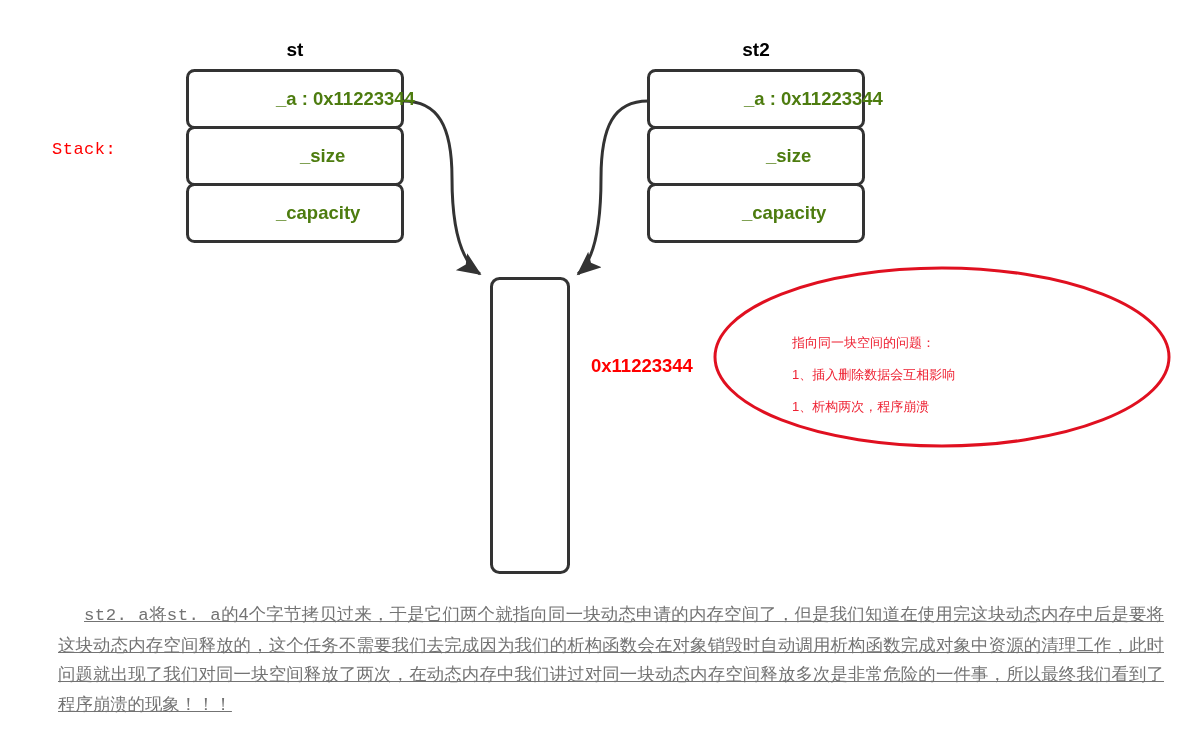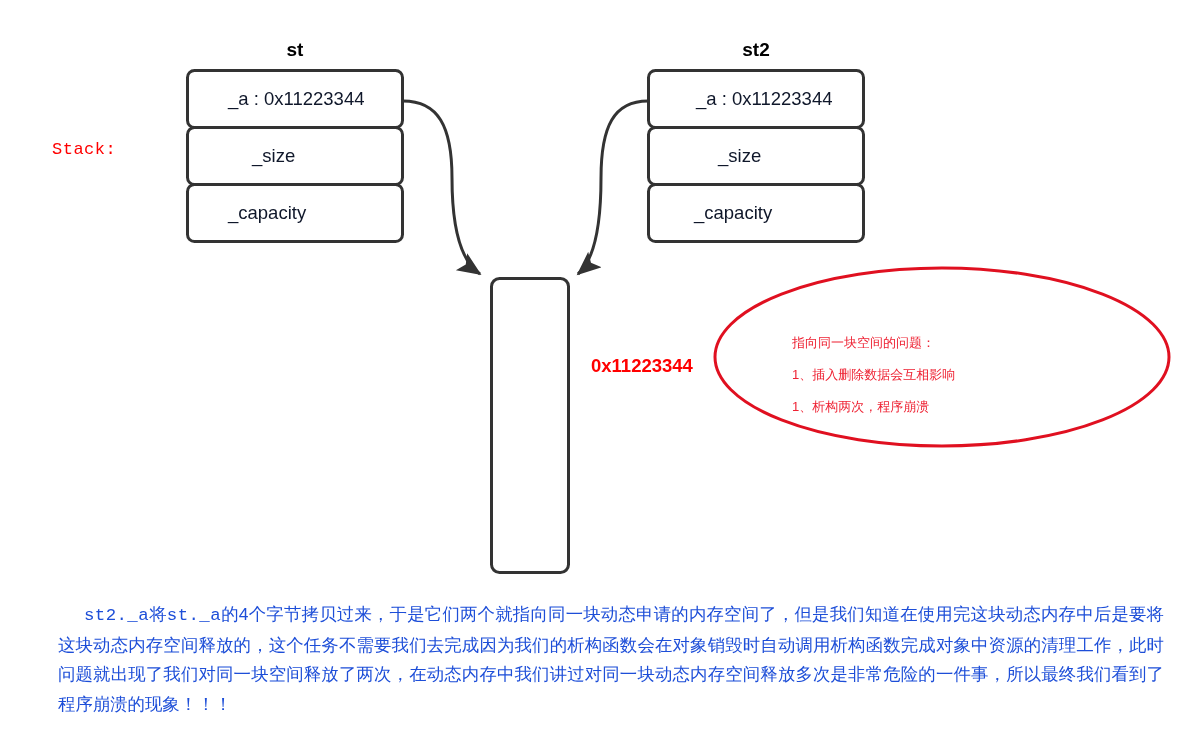--- a/index.html
+++ b/index.html
@@ -41,25 +41,26 @@
     color: #000000;
     text-align: center;
     line-height: 1;
     white-space: nowrap;
   }
 
   
   .field-label {
     position: absolute;
     font-family: "Liberation Sans", sans-serif;
-    font-weight: normal;
+    font-weight: bold;
     font-size: 18.5px;
-    color: #0f172a;
+    color: #4d7c0f;
     white-space: nowrap;
     line-height: 1;
+    margin-left: 48px;
   }
 
   
   #stack-label {
     position: absolute;
     left: 52px;
     top: 140px;
     font-family: "Liberation Mono", monospace;
     font-weight: normal;
     font-size: 17px;
@@ -97,24 +98,25 @@
   }
 
   
   #bottom-paragraph {
     position: absolute;
     left: 58px;
     top: 600px;
     width: 1106px;
     font-family: "Liberation Sans", sans-serif;
     font-size: 17.4px;
-    color: #1d4ed8;
+    color: #737373;
     line-height: 29.5px;
     text-align: justify;
     text-justify: inter-character;
+    text-decoration: underline;
   }
   #bottom-paragraph .mono {
     font-family: "Liberation Mono", monospace;
     letter-spacing: 0.4px;
   }
   #bottom-paragraph .indent {
     display: inline-block;
     width: 26px;
   }
 </style>

